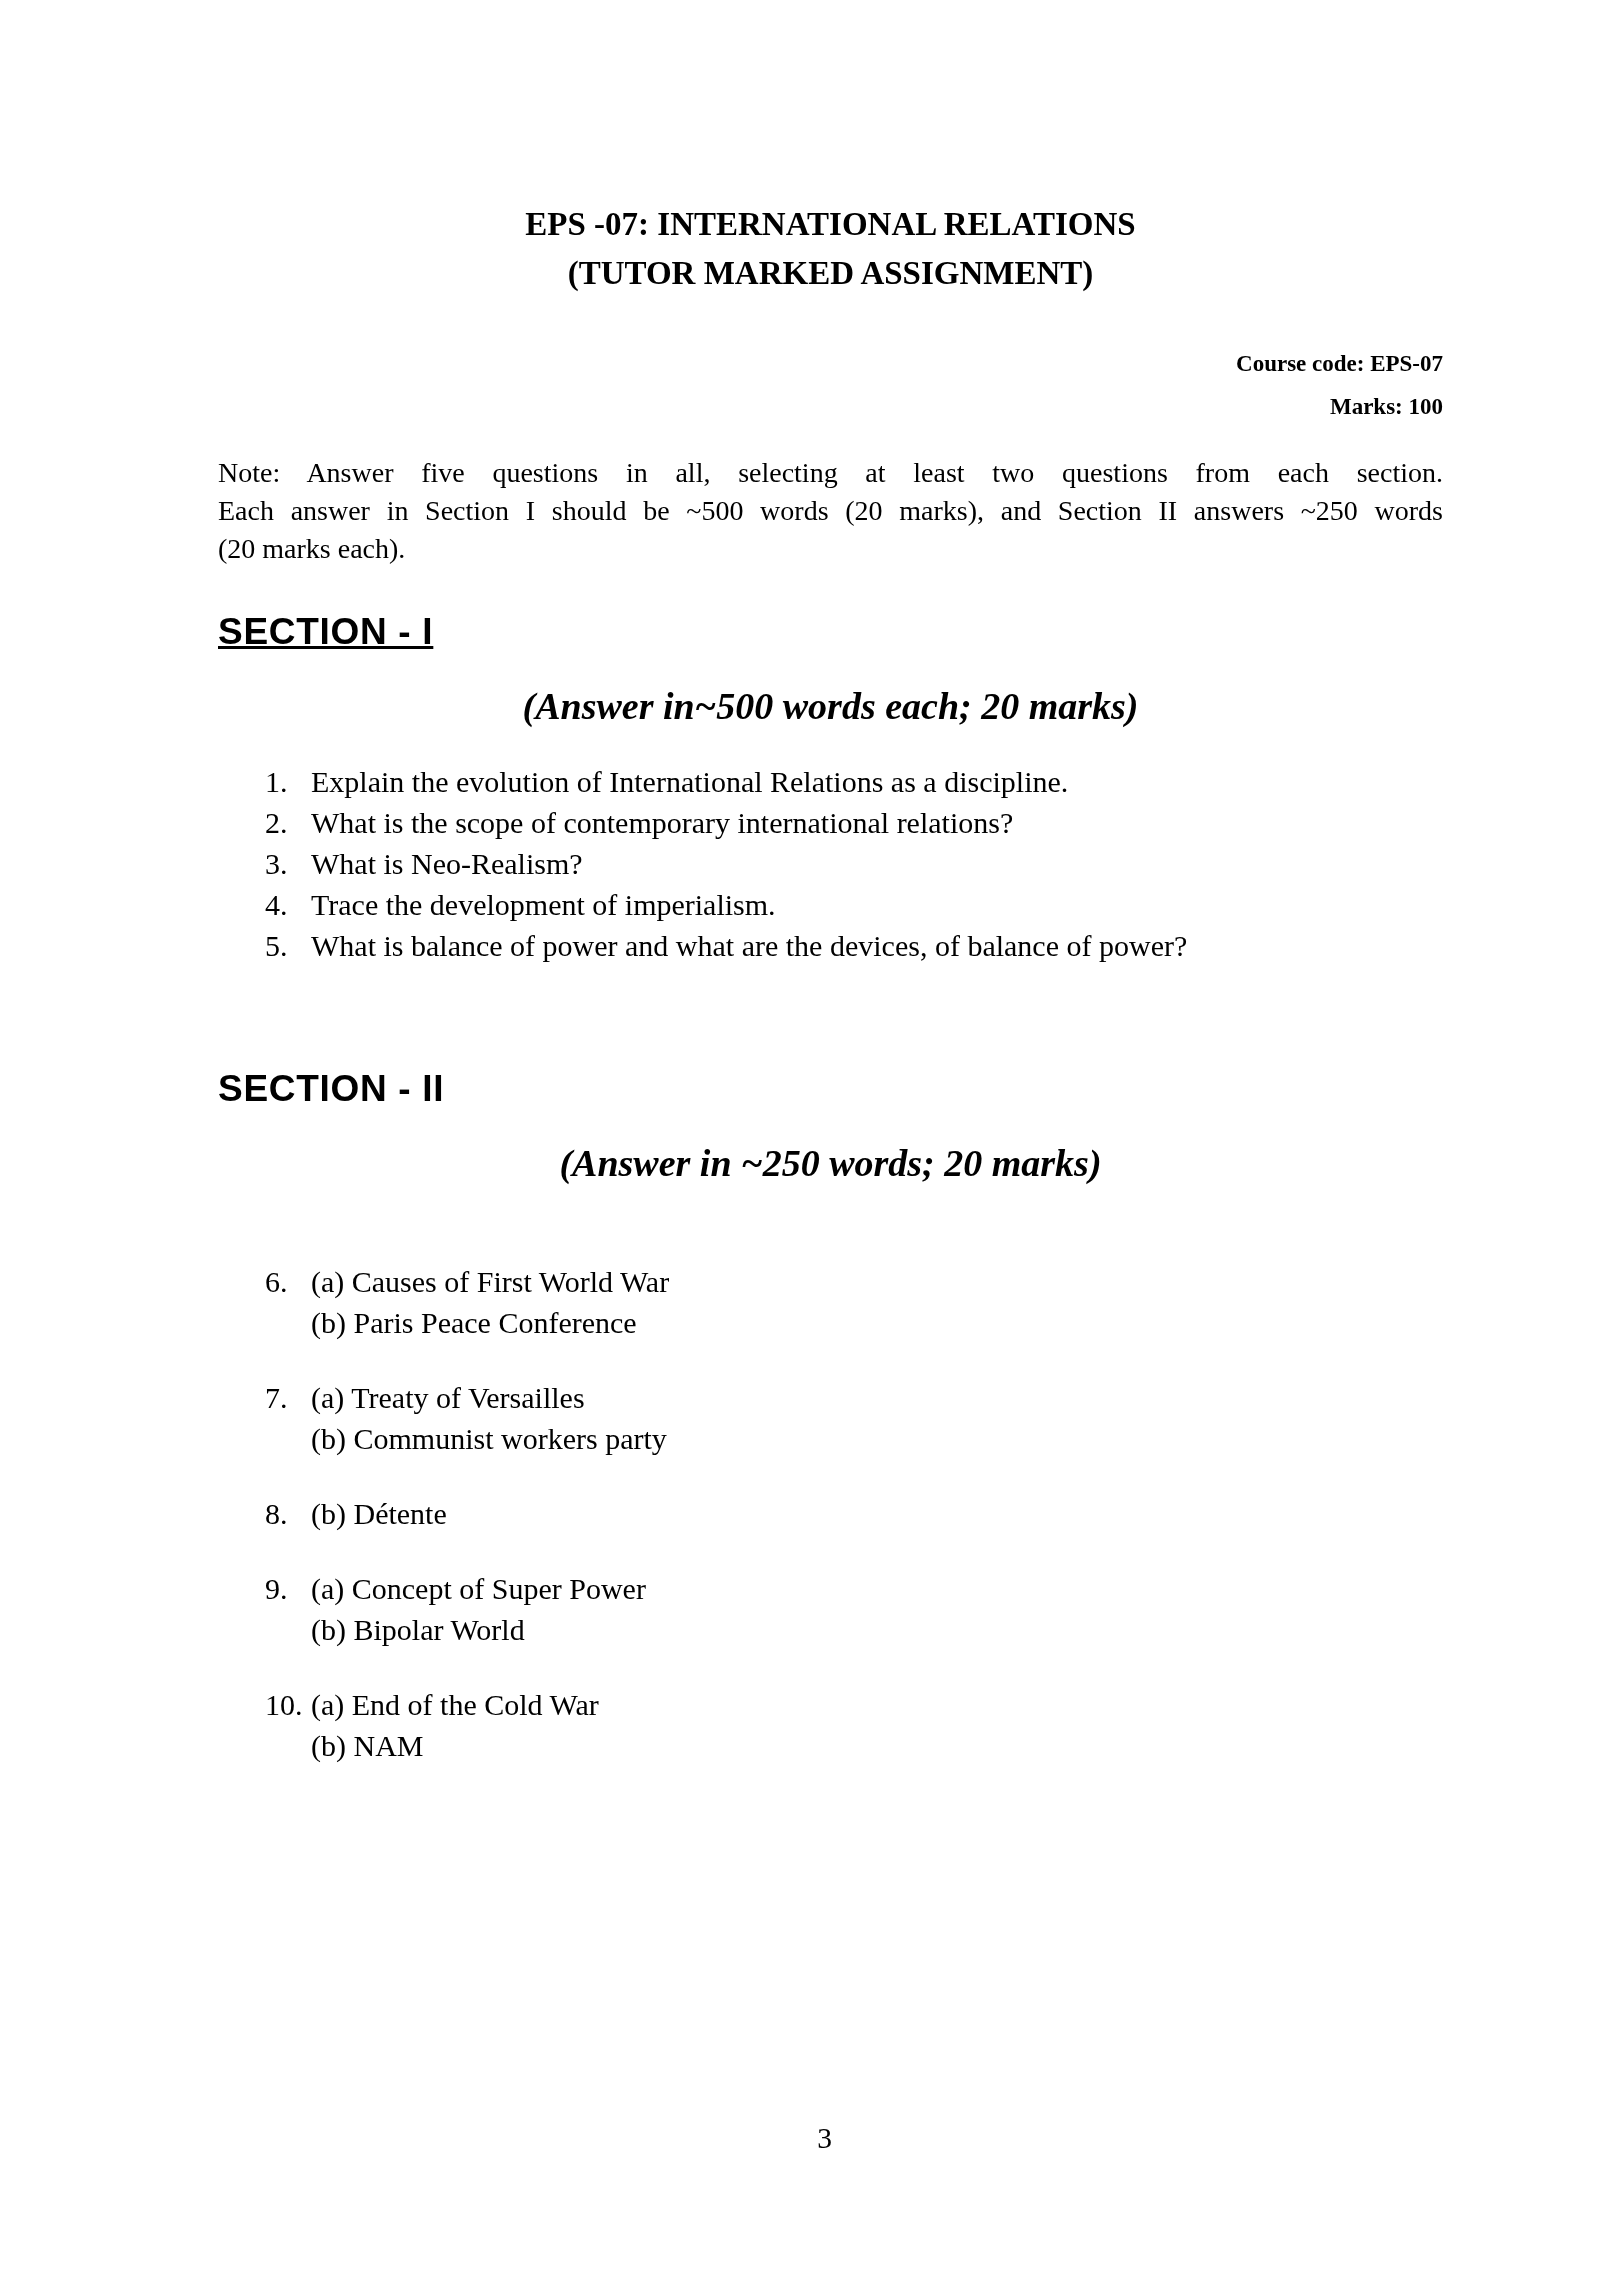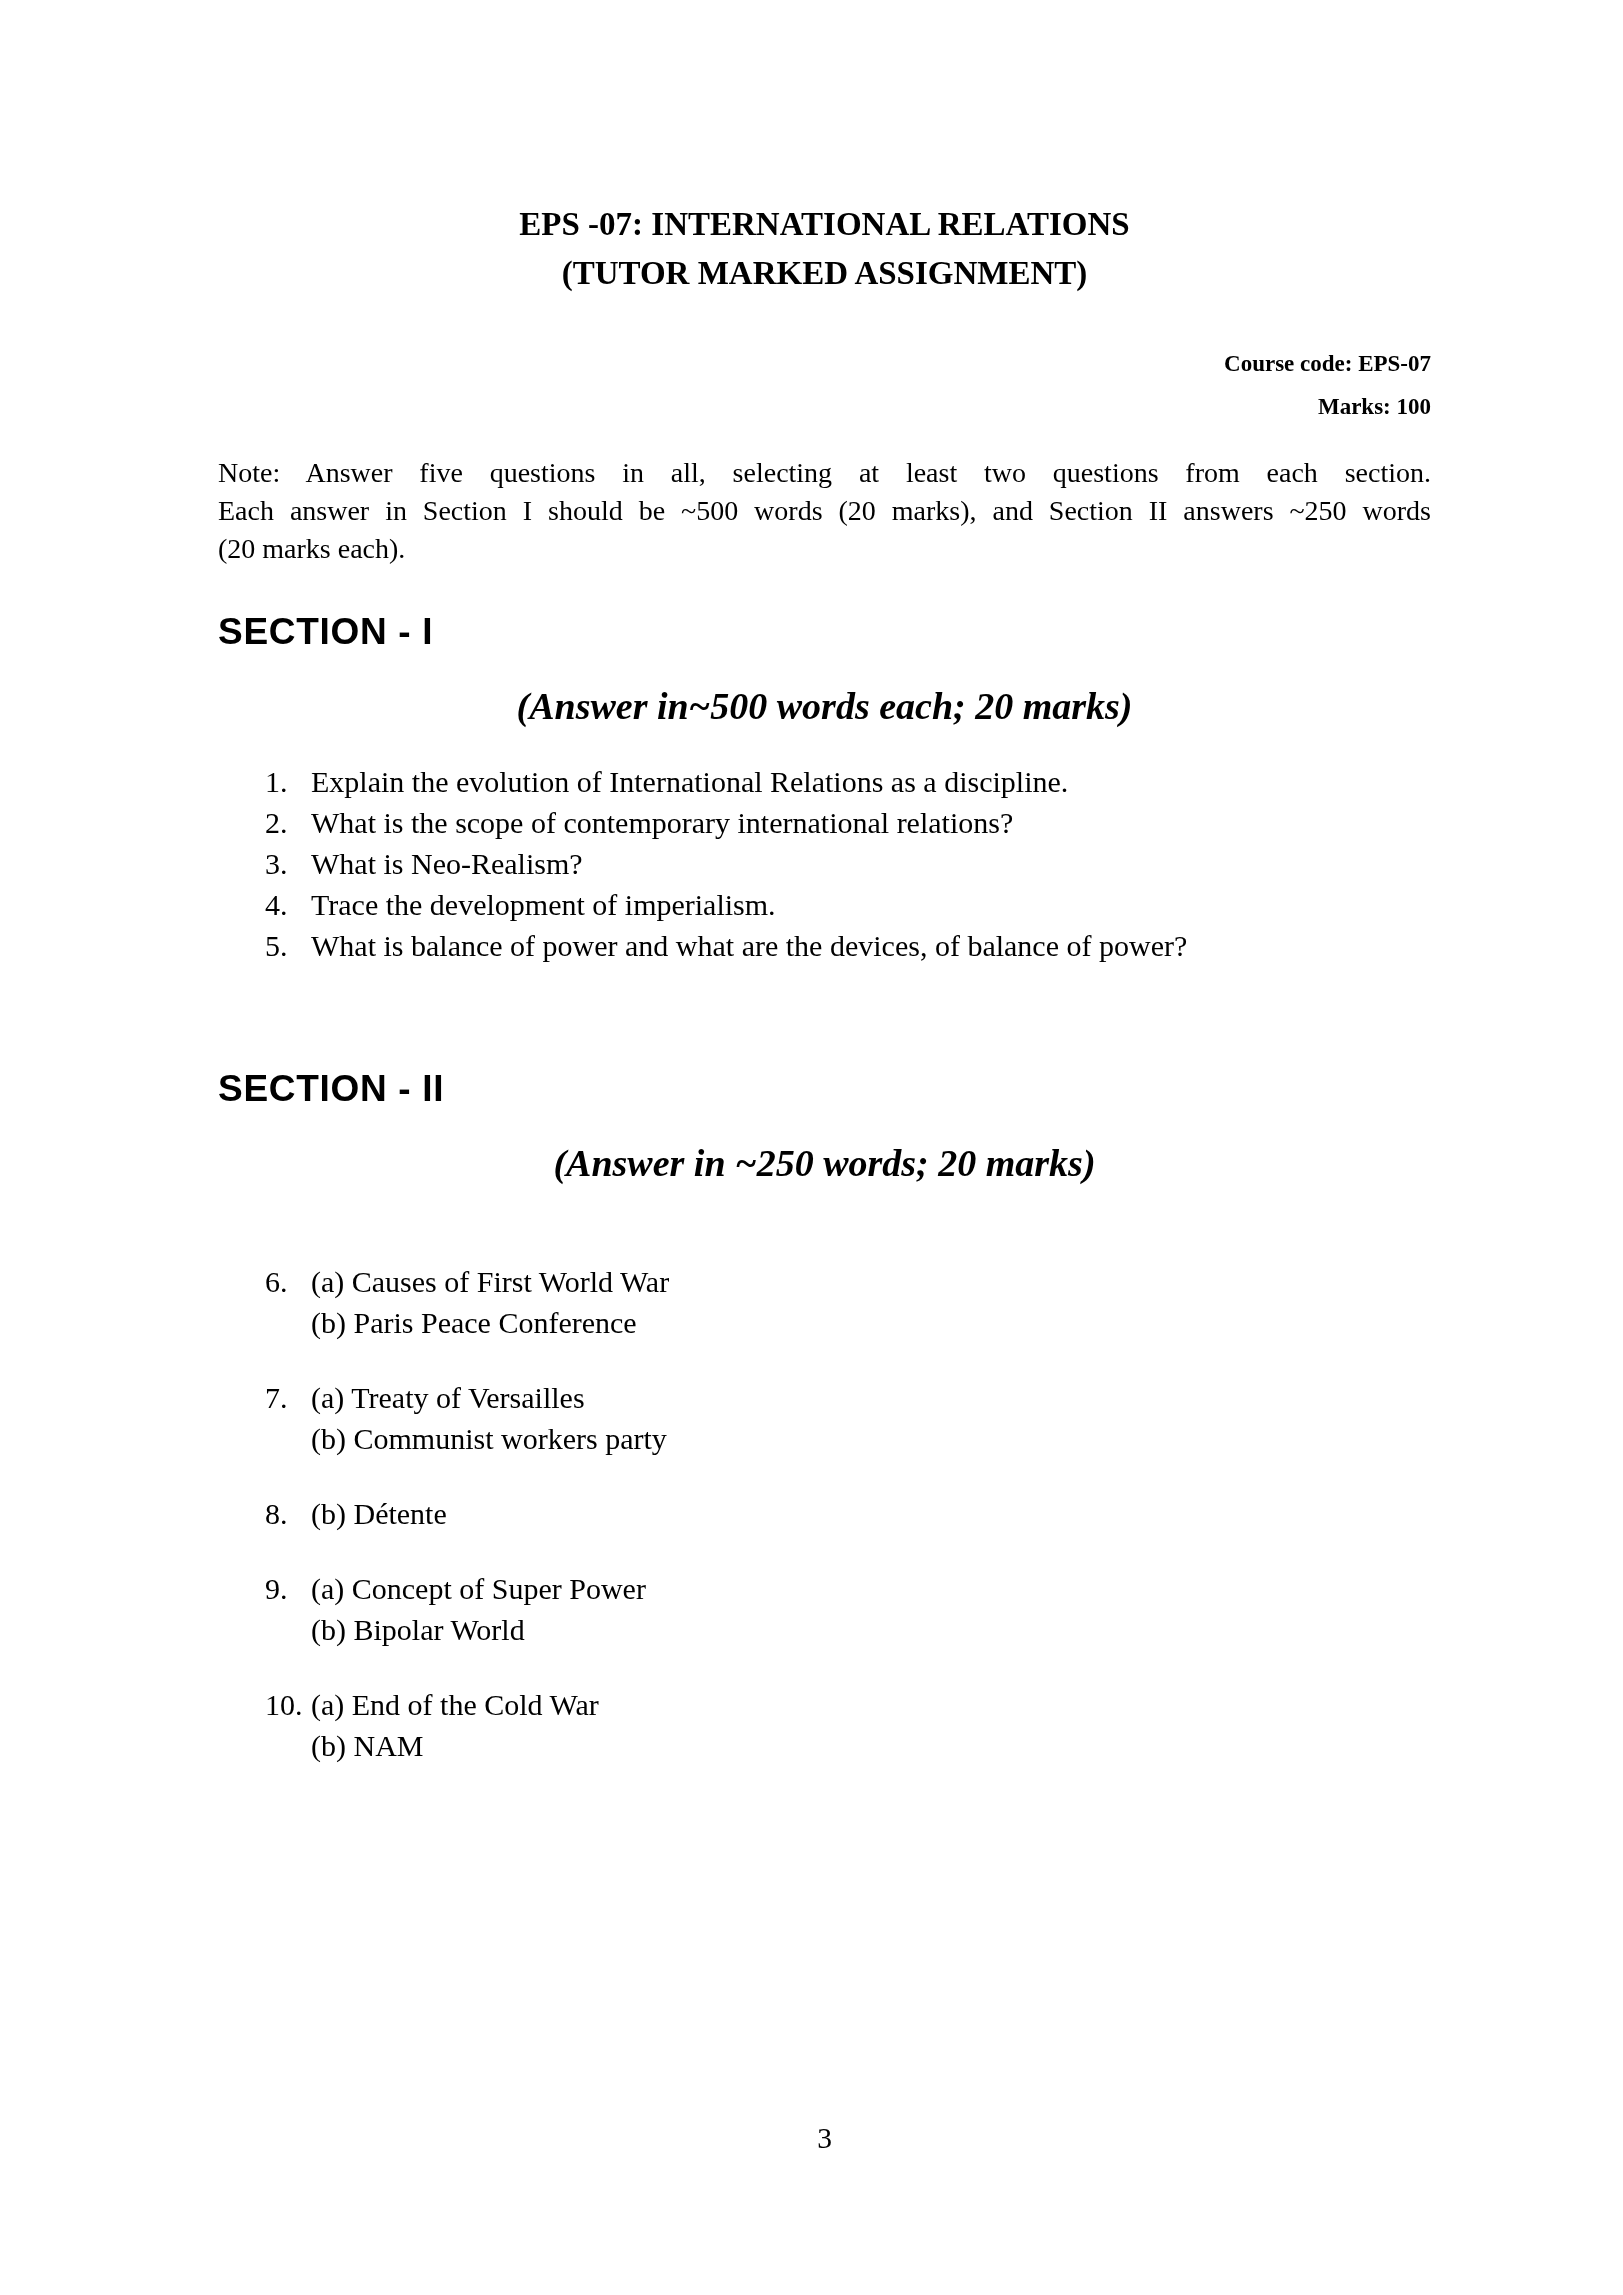--- a/index.html
+++ b/index.html
@@ -15,21 +15,21 @@
     position: absolute;
     top: 0; left: 0;
     width: 1624px;
     height: 2295px;
     background: #ffffff;
     overflow: hidden;
   }
   .content {
     position: absolute;
     left: 218px;
-    right: 193px;
+    right: 181px;
     top: 0;
   }
   .doc-title {
     margin-top: 204px;
     font-size: 33px;
     line-height: 41px;
     font-weight: bold;
     text-align: center;
   }
   .doc-subtitle {
@@ -57,21 +57,21 @@
     text-align-last: justify;
   }
   .note-label { font-weight: normal; }
   .section-heading {
     font-family: "Liberation Sans", "DejaVu Sans", sans-serif;
     font-weight: bold;
     font-size: 37px;
     line-height: 43px;
     letter-spacing: 0.7px;
   }
-  .sh-1 { margin-top: 42px; }
+  .sh-1 { margin-top: 42px; text-decoration: underline; }
   .sh-2 { margin-top: 101px; }
   .section-instruction {
     margin-top: 34px;
     font-weight: bold;
     font-style: italic;
     font-size: 38px;
     line-height: 38px;
     text-align: center;
   }
   .question-list {

